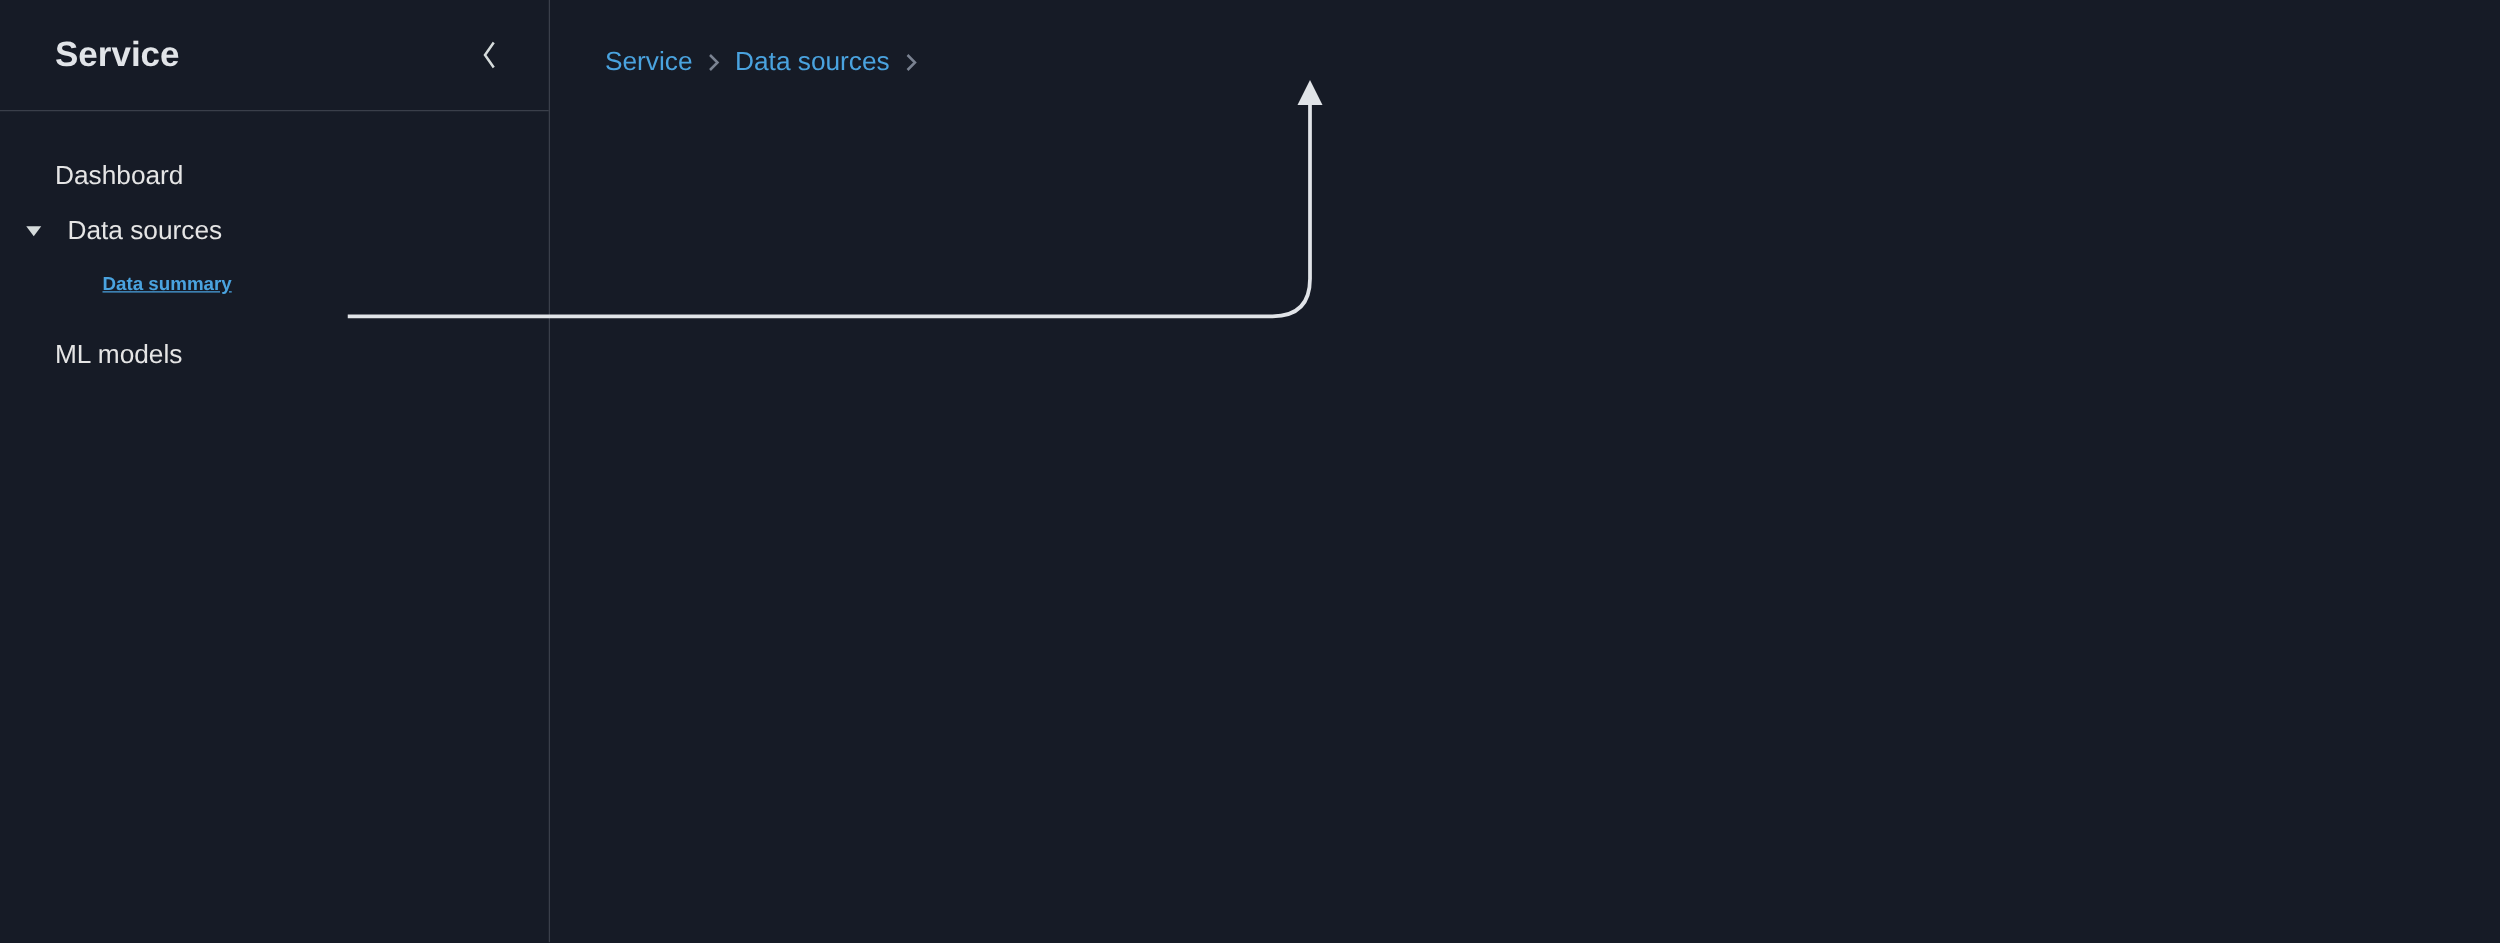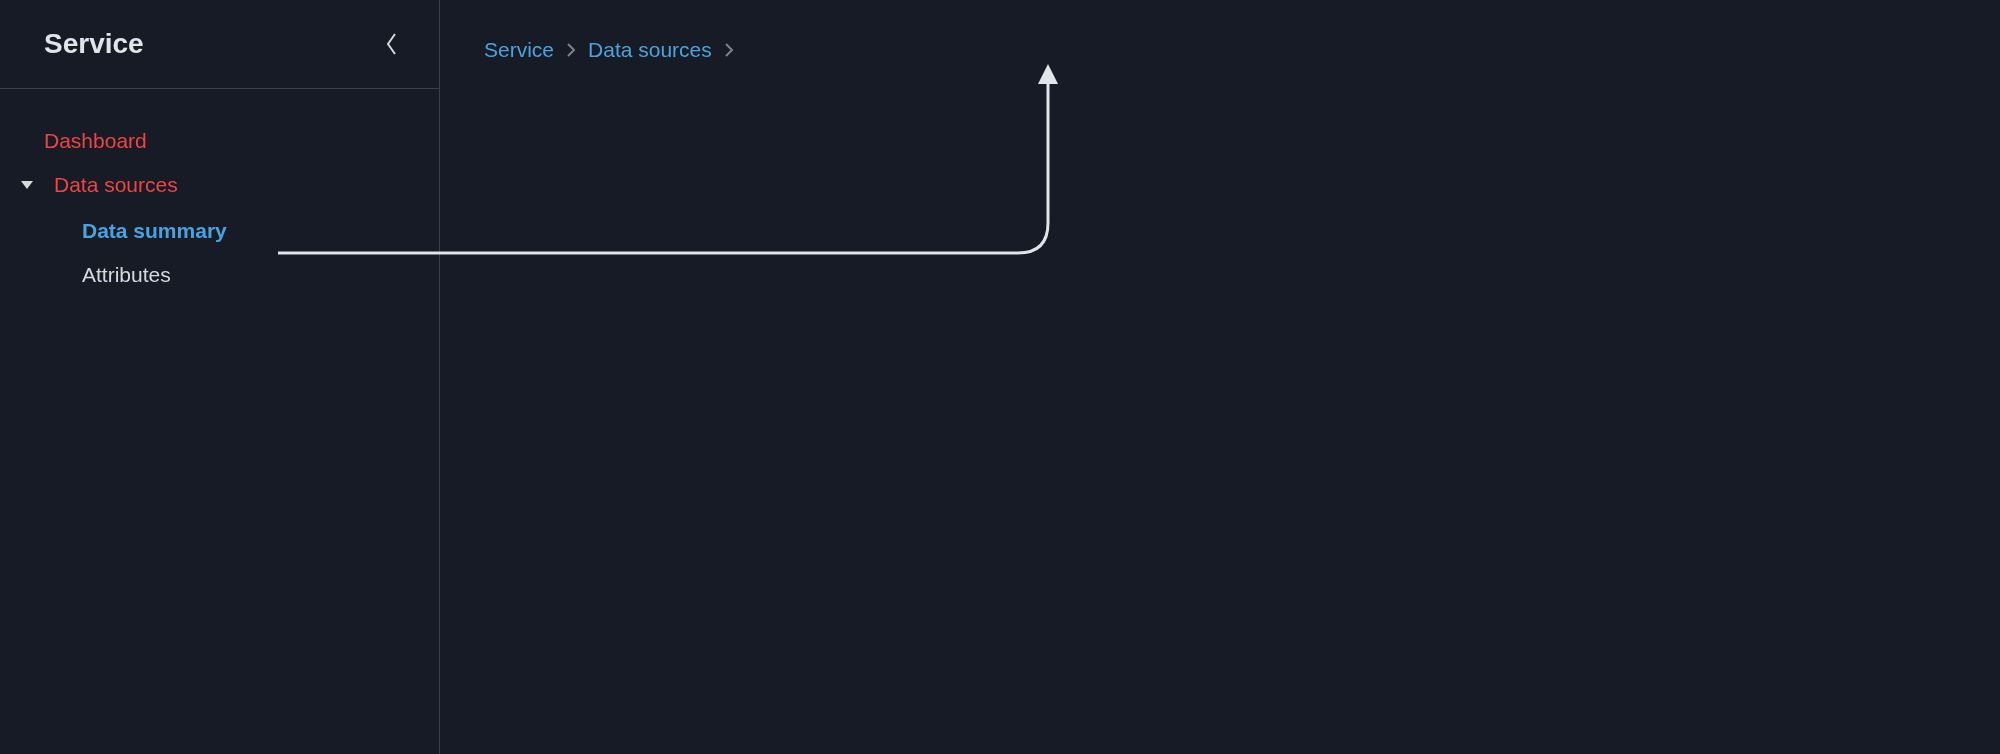--- a/index.html
+++ b/index.html
@@ -47,21 +47,21 @@
       height: 24px;
       stroke: #d5dbdb;
       stroke-width: 2;
       fill: none;
     }
     .nav {
       padding: 30px 0 0 0;
     }
     .nav-item {
       font-size: 21px;
-      color: #ef4444;
+      color: #e5e5e5;
       padding: 10px 44px;
       cursor: pointer;
       display: flex;
       align-items: center;
       gap: 10px;
       text-align: right;
     }
     .nav-item.top-level {
       font-weight: 400;
     }
@@ -73,24 +73,25 @@
     }
     .nav-caret svg {
       width: 14px;
       height: 14px;
       fill: #d5dbdb;
     }
     .nav-subgroup {
       padding: 2px 0;
     }
     .nav-sub-item {
-      font-size: 21px;
+      font-size: 15px;
       color: #d5dbdb;
       padding: 10px 44px 10px 82px;
       cursor: pointer;
+      text-decoration: underline;
     }
     .nav-sub-item.active {
       color: #4aa3df;
       font-weight: 700;
     }
     .main {
       flex: 1;
       padding: 38px 44px;
       position: relative;
     }
@@ -146,25 +147,25 @@
         <svg viewBox="0 0 14 14">
             <polygon points="1,3 13,3 7,11"></polygon>
           </svg>
       </span>
       <span>Data sources</span>
     </div>
     <div class="nav-subgroup">
       <div class="nav-sub-item active">
         <span>Data summary</span>
       </div>
-      <div class="nav-sub-item">
-        <span>Attributes</span>
-      </div>
     </div>
 
+    <div class="nav-item top-level" style="margin-top:14px;">
+      <span>ML models</span>
+    </div>
   </nav>
 </div>
 
 <div class="main">
   <div class="breadcrumb">
     <span class="breadcrumb-link">Service</span>
     <span class="breadcrumb-sep">
       <svg viewBox="0 0 10 16">
           <polyline points="2,2 8,8 2,14"></polyline>
         </svg>

